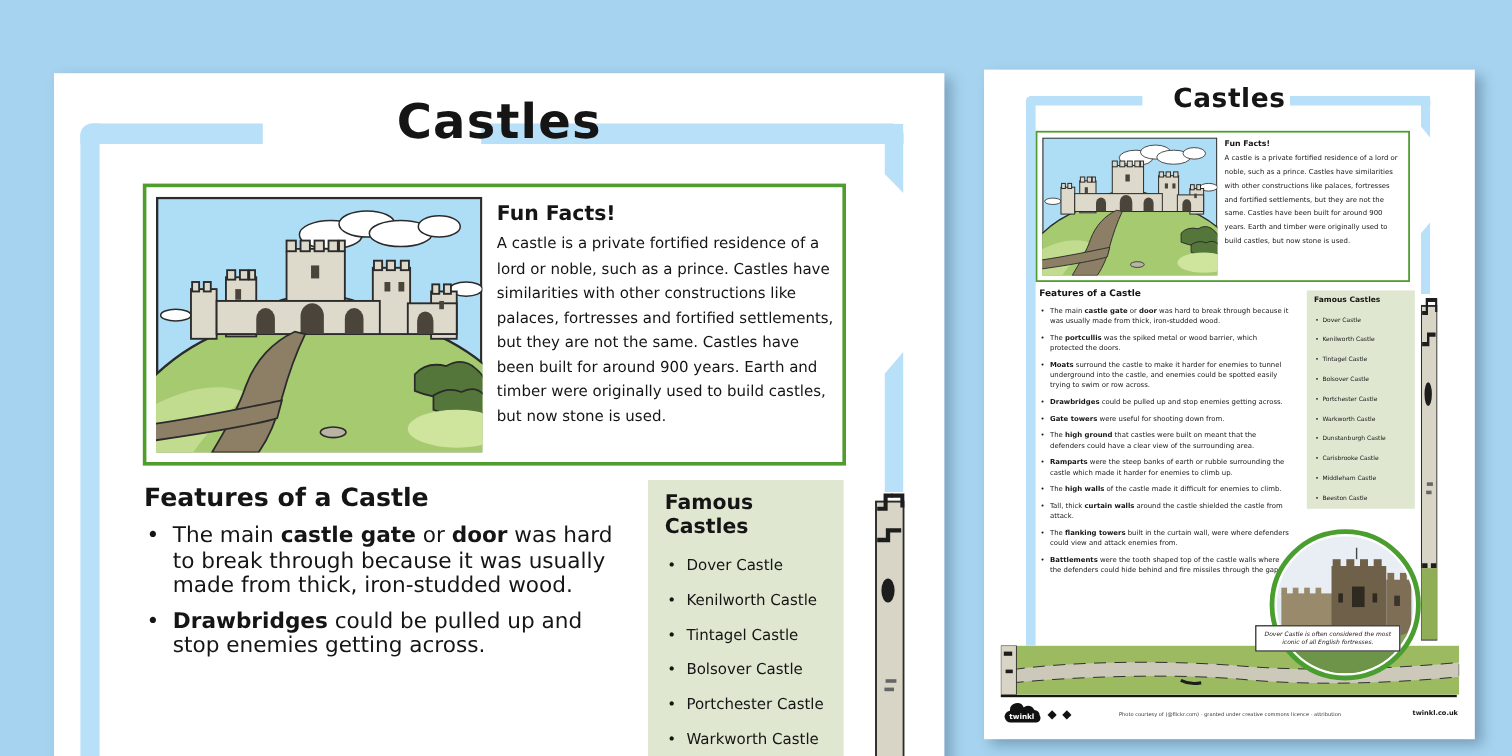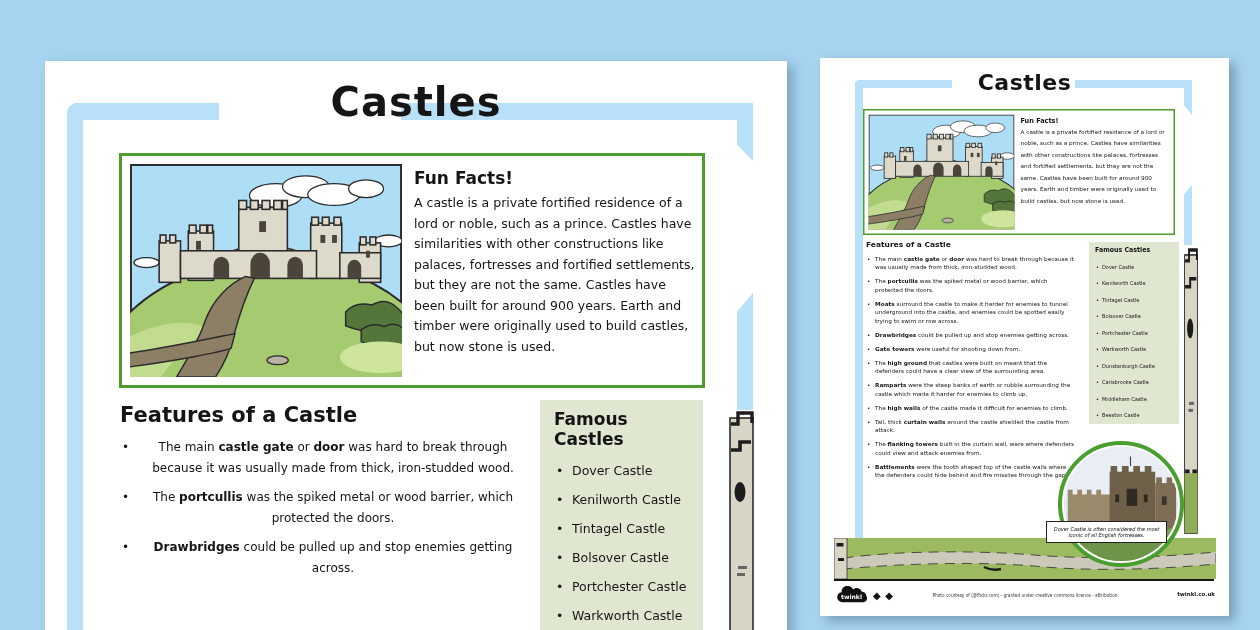--- a/index.html
+++ b/index.html
@@ -19,21 +19,21 @@
   .lp-f-tr{left:356px;top:42px;width:352px;height:17px;border-radius:0 10px 0 0;}
   .lp-f-rd{left:692px;top:42px;width:16px;height:58px;clip-path:polygon(0 0,100% 0,100% 100%,0 72%);}
   .lp-f-rv{left:692px;top:232px;width:16px;height:117px;clip-path:polygon(0 16%,100% 0,100% 100%,0 100%);}
   .lp-green-box{left:74px;top:92px;width:586px;height:235px;border:3px solid #4f9d2d;background:#fff;}
   .lp-castle{left:8px;top:8px;width:272px;height:213px;}
   .lp-ff{left:292px;top:12px;width:284px;}
   .lp-ff-h{font-size:17px;font-weight:bold;margin-bottom:5px;}
   .lp-ff-b{font-size:12.5px;line-height:20.5px;}
   .lp-features{left:75px;top:342px;width:402px;}
   .lp-feat-h{font-size:21px;font-weight:bold;}
-  .lp-features .li{position:relative;padding-left:24px;margin-top:9px;font-size:12px;line-height:20.5px;text-align:center;}
+  .lp-features .li{position:relative;padding-left:24px;margin-top:9px;font-size:18px;line-height:20.5px;}
   .lp-features .li:first-of-type{margin-top:10px;}
   .lp-famous{left:495px;top:339px;width:163px;height:312px;background:#dfe7d1;padding:9px 14px;}
   .lp-fam-h{font-size:17px;font-weight:bold;margin-bottom:6px;}
   .lp-famous .li{position:relative;padding-left:18px;margin-top:14px;font-size:12.5px;line-height:15px;}
   .dot{position:absolute;left:2px;top:0;}
   .dot::before{content:"•";}
   .lp-tower{left:684px;top:347px;width:25px;height:295px;}
 
   
   .rp{left:820px;top:35px;width:409px;height:558px;background:#fff;box-shadow:6px 5px 10px rgba(50,80,110,.4);overflow:hidden;}
@@ -196,21 +196,20 @@
       <div class="abs lp-ff">
         <div class="lp-ff-h">Fun Facts!</div>
         <div class="lp-ff-b">A castle is a private fortified residence of a lord or noble, such as a prince. Castles have similarities with other constructions like palaces, fortresses and fortified settlements, but they are not the same. Castles have been built for around 900 years. Earth and timber were originally used to build castles, but now stone is used.</div>
       </div>
     </div>
 
     <div class="abs lp-features">
       <div class="lp-feat-h">Features of a Castle</div>
       <div>
           <div class="li"><span class="dot"></span><span class="t">The main <b>castle gate</b> or <b>door</b> was hard to break through because it was usually made from thick, iron-studded wood.</span></div>
-          <div class="li"><span class="dot"></span><span class="t">The <b>portcullis</b> was the spiked metal or wood barrier, which protected the doors.</span></div>
           <div class="li"><span class="dot"></span><span class="t"><b>Drawbridges</b> could be pulled up and stop enemies getting across.</span></div>
         </div>
     </div>
 
     <div class="abs lp-famous">
       <div class="lp-fam-h">Famous Castles</div>
       <div>
           <div class="li"><span class="dot"></span><span class="t">Dover Castle</span></div>
           <div class="li"><span class="dot"></span><span class="t">Kenilworth Castle</span></div>
           <div class="li"><span class="dot"></span><span class="t">Tintagel Castle</span></div>

